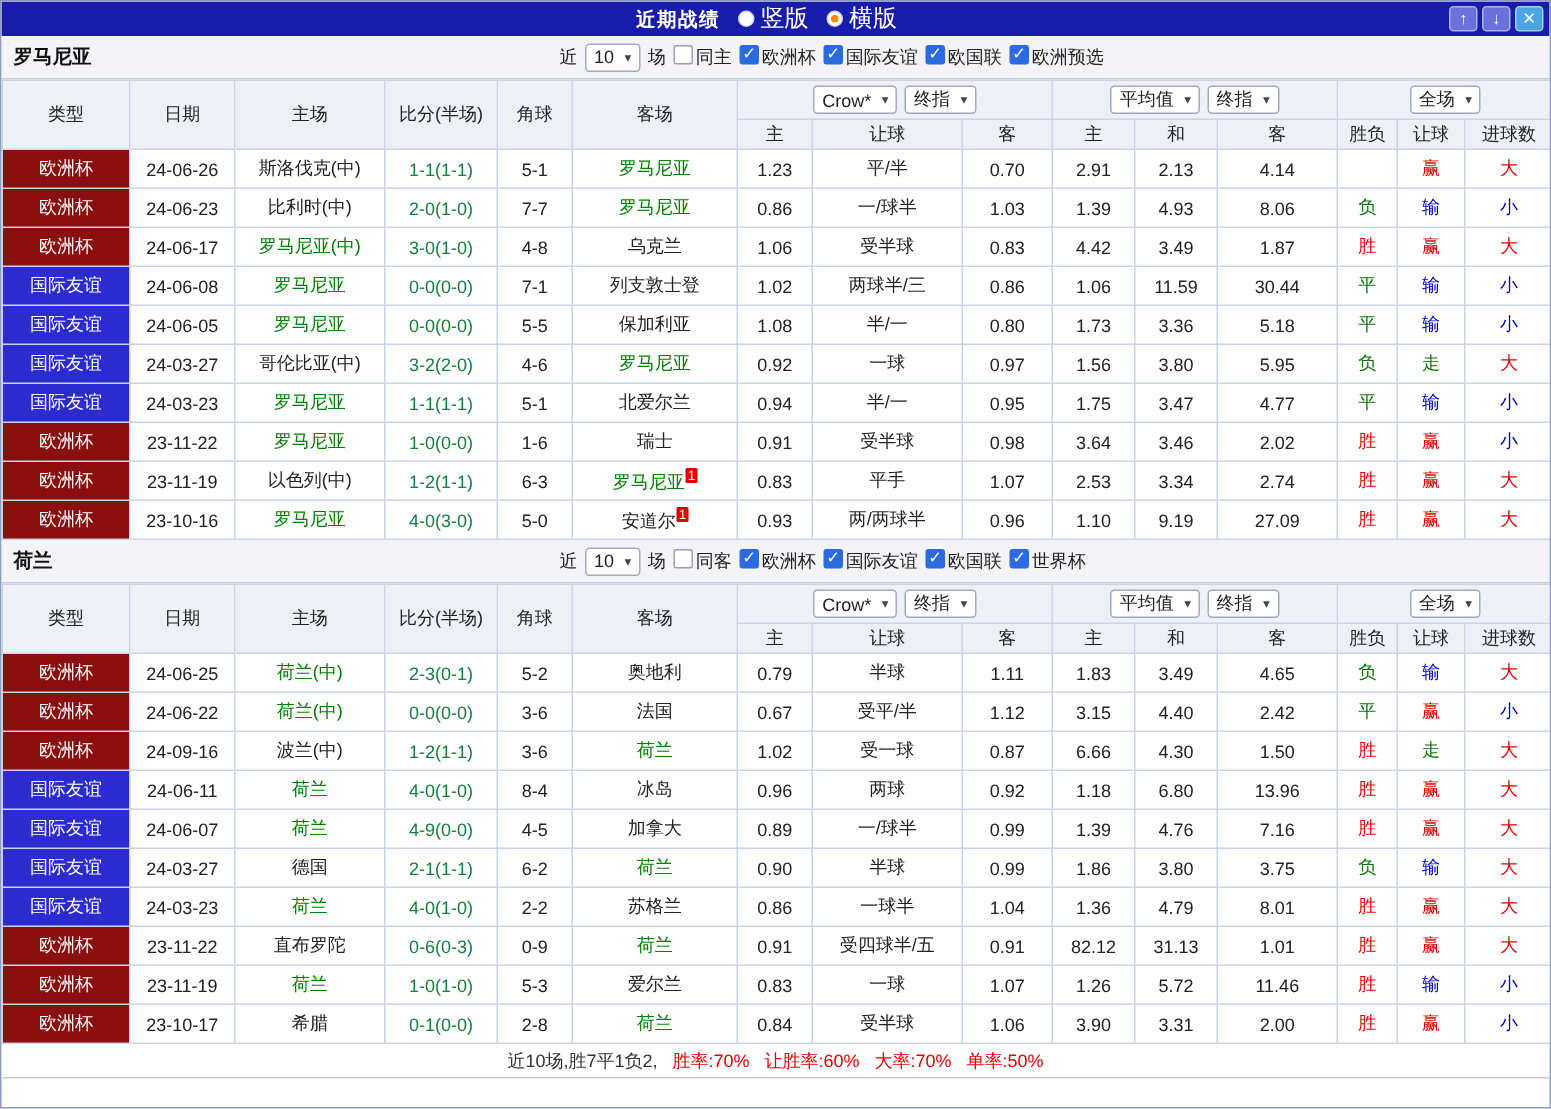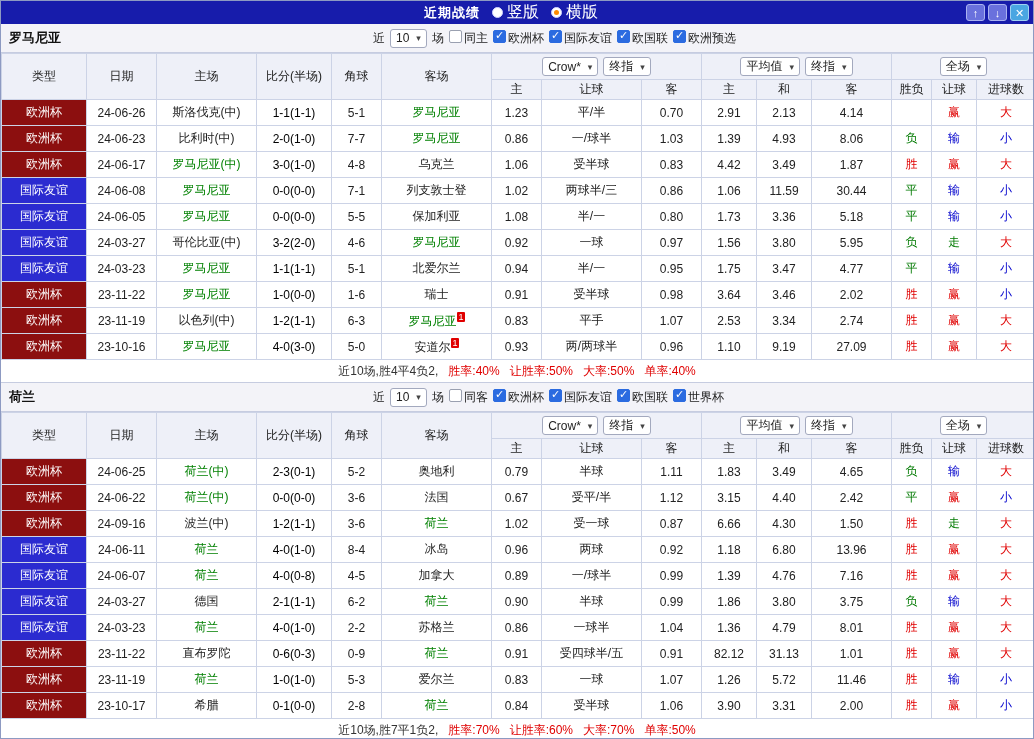--- a/index.html
+++ b/index.html
@@ -36,21 +36,21 @@
   tr.h1 th{height:26px}
   tr.h2 th{height:20px}
   tbody td{height:26px;background:#fff}
   .grp{display:flex;align-items:center;justify-content:center;gap:5px}
 
   .type-cell{color:#fff}
   .type-cup{background:#8c0f0f}
   .type-friendly{background:#2b2bd0}
   .team-cell{cursor:pointer}
   .team-cell.focus{color:#008000}
-  .score-cell{color:#000000;cursor:pointer}
+  .score-cell{color:#15803d;cursor:pointer}
   .badge{display:inline-block;background:#e00000;color:#fff;font-size:9px;line-height:10px;padding:0 1px;border-radius:1px;margin-left:1px;vertical-align:super}
 
   .c-red{color:#e00000}
   .c-green{color:#007a00}
   .c-blue{color:#0000cc}
 
   .section-footer{height:23px;display:flex;align-items:center;justify-content:center;gap:10px;border-bottom:1px solid #c6cce0;background:#fff}
   .f-lead{color:#333}
 </style>
 </head>
@@ -348,27 +348,20 @@
           <td class="odds-cell">1.10</td>
           <td class="odds-cell">9.19</td>
           <td class="odds-cell">27.09</td>
           <td class="res-cell c-red">胜</td>
           <td class="res-cell c-red">赢</td>
           <td class="res-cell c-red">大</td>
         </tr>
       </tbody>
   </table>
 
-  <div class="section-footer">
-    <span class="f-lead">近10场,胜4平4负2,</span>
-    <span class="c-red">胜率:40%</span>
-    <span class="c-red">让胜率:50%</span>
-    <span class="c-red">大率:50%</span>
-    <span class="c-red">单率:40%</span>
-  </div>
 </div>
 
 <div class="section">
   <div class="section-bar">
     <span class="team-title">荷兰</span>
     <div class="filters">
       <span>近</span>
       <span class="select">
         <span>10</span>
         <span class="arrow">▾</span>
@@ -536,21 +529,21 @@
           <td class="odds-cell">6.80</td>
           <td class="odds-cell">13.96</td>
           <td class="res-cell c-red">胜</td>
           <td class="res-cell c-red">赢</td>
           <td class="res-cell c-red">大</td>
         </tr>
         <tr>
           <td class="type-cell type-friendly">国际友谊</td>
           <td class="date-cell">24-06-07</td>
           <td class="team-cell focus"><span>荷兰</span></td>
-          <td class="score-cell">4-0(0-8)</td>
+          <td class="score-cell">4-9(0-0)</td>
           <td class="corner-cell">4-5</td>
           <td class="team-cell"><span>加拿大</span></td>
           <td class="odds-cell">0.89</td>
           <td class="odds-cell">一/球半</td>
           <td class="odds-cell">0.99</td>
           <td class="odds-cell">1.39</td>
           <td class="odds-cell">4.76</td>
           <td class="odds-cell">7.16</td>
           <td class="res-cell c-red">胜</td>
           <td class="res-cell c-red">赢</td>

